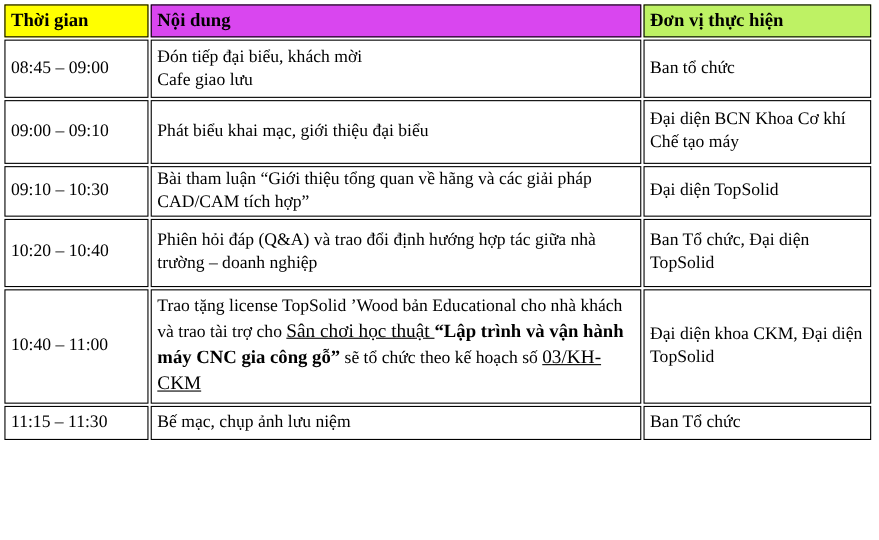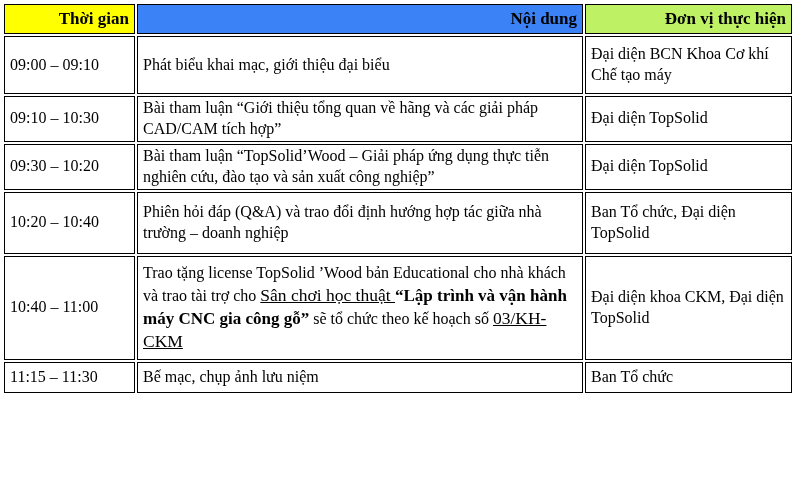--- a/index.html
+++ b/index.html
@@ -25,21 +25,21 @@
   th, td {
     border: 1px solid #000000;
     vertical-align: middle;
     padding: 1px 5px;
     box-sizing: border-box;
     overflow: hidden;
   }
   th {
     font-weight: bold;
     font-size: 17px;
-    text-align: right;
+    text-align: left;
     height: 30px;
   }
   td {
     font-size: 16px;
     line-height: 1.3;
     text-align: left;
   }
   td.time-cell { white-space: nowrap; }
   .seg-normal { }
   .seg-alt { font-size: 17.5px; text-decoration: underline; }
@@ -51,43 +51,44 @@
 <div class="page">
   <table class="agenda">
     <colgroup>
       <col style="width:131px">
       <col style="width:446px">
       <col style="width:207px">
     </colgroup>
     <thead>
       <tr>
         <th style="background: rgb(255, 255, 0);">Thời gian</th>
-        <th style="background: #3b82f6; margin-left: 45px;">Nội dung</th>
+        <th style="background: #d946ef; margin-left: 45px;">Nội dung</th>
         <th style="background: #bef264;">Đơn vị thực hiện</th>
       </tr>
     </thead>
     <tbody>
+        <tr style="height: 53px;">
+          <td class="time-cell">08:45 – 09:00</td>
+          <td class="content-cell">
+            <div><span class="seg-normal">Đón tiếp đại biểu, khách mời</span></div>
+            <div><span class="seg-normal">Cafe giao lưu</span></div>
+          </td>
+          <td class="unit-cell">Ban tổ chức</td>
+        </tr>
         <tr style="height: 58px;">
           <td class="time-cell">09:00 – 09:10</td>
           <td class="content-cell">
             <div><span class="seg-normal">Phát biểu khai mạc, giới thiệu đại biểu</span></div>
           </td>
           <td class="unit-cell">Đại diện BCN Khoa Cơ khí Chế tạo máy</td>
         </tr>
         <tr style="height: 44px;">
           <td class="time-cell">09:10 – 10:30</td>
           <td class="content-cell">
             <div><span class="seg-normal">Bài tham luận “Giới thiệu tổng quan về hãng và các giải pháp CAD/CAM tích hợp”</span></div>
-          </td>
-          <td class="unit-cell">Đại diện TopSolid</td>
-        </tr>
-        <tr style="height: 46px;">
-          <td class="time-cell">09:30 – 10:20</td>
-          <td class="content-cell">
-            <div><span class="seg-normal">Bài tham luận “TopSolid’Wood – Giải pháp ứng dụng thực tiễn nghiên cứu, đào tạo và sản xuất công nghiệp”</span></div>
           </td>
           <td class="unit-cell">Đại diện TopSolid</td>
         </tr>
         <tr style="height: 62px;">
           <td class="time-cell">10:20 – 10:40</td>
           <td class="content-cell">
             <div><span class="seg-normal">Phiên hỏi đáp (Q&amp;A) và trao đổi định hướng hợp tác giữa nhà trường – doanh nghiệp</span></div>
           </td>
           <td class="unit-cell">Ban Tổ chức, Đại diện TopSolid</td>
         </tr>

